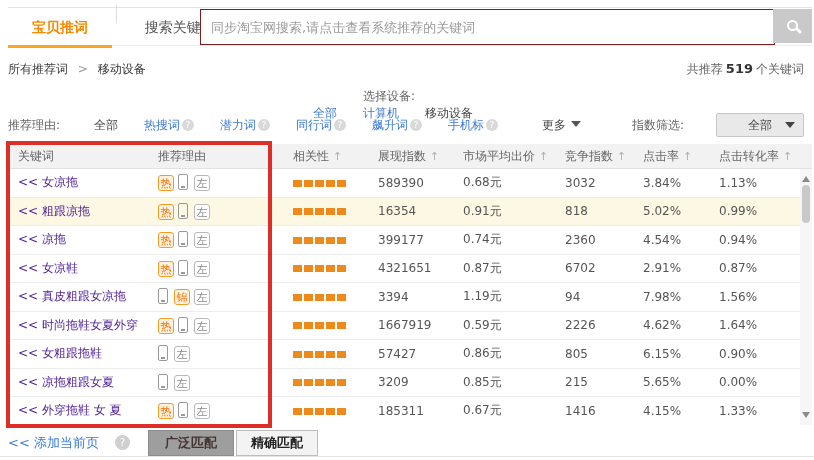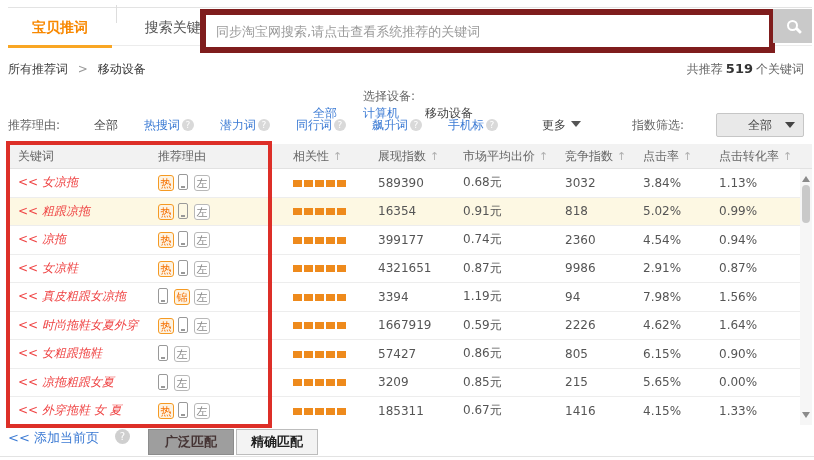--- a/index.html
+++ b/index.html
@@ -8,21 +8,21 @@
     position: relative; width: 814px; height: 460px; background: #fff;
     font-family: "DejaVu Sans", "Liberation Sans", sans-serif;
     font-size: 12px; color: #666; overflow: hidden;
   }
   
   .tabbar { position: absolute; left: 8px; right: 2px; top: 7px; height: 39px; border-top: 1px solid #e3e3e3; border-bottom: 1px solid #ececec; }
   .tab { position: relative; display: inline-block; height: 38px; line-height: 38px; padding: 0 24px; font-size: 14px; color: #555; cursor: pointer; vertical-align: top; }
   .tab.active { color: #f88800; font-weight: bold; }
   .tab.active::after { content: ""; position: absolute; left: 0; right: 0; bottom: -2px; height: 3px; background: #f9a623; }
   .tab-sep { display: inline-block; width: 1px; height: 18px; background: #ddd; vertical-align: middle; margin-top: -4px; }
-  .search-input { position: absolute; left: 192px; top: 1px; width: 575px; height: 44px; border: 6px solid #7f1d1d; padding: 0 10px; font-size: 13px; color: #333; outline: none; font-family: inherit; }
+  .search-input { position: absolute; left: 192px; top: 1px; width: 575px; height: 36px; border: 1px solid #7f1d1d; padding: 0 10px; font-size: 13px; color: #333; outline: none; font-family: inherit; }
   .search-input::placeholder { color: #9a9a9a; }
   .search-btn { position: absolute; right: 0; top: 1px; width: 39px; height: 34px; background: #c9c9c9; border: none; cursor: pointer; }
   .mag { position: relative; display: inline-block; width: 11px; height: 11px; border: 2px solid #fff; border-radius: 50%; }
   .mag::after { content: ""; position: absolute; width: 3px; height: 7px; background: #fff; transform: rotate(-45deg); right: -4px; bottom: -5px; border-radius: 1px; }
   
   .crumb-row { position: absolute; left: 8px; right: 10px; top: 58px; height: 22px; display: flex; justify-content: space-between; align-items: center; }
   .crumb-root { color: #404040; } .crumb-sep { margin: 0 6px; color: #999; } .crumb-cur { color: #333; }
   .summary { color: #666; } .summary b { color: #333; font-size: 13px; margin: 0 3px; }
   
   .filter-row { position: absolute; left: 8px; right: 10px; display: flex; align-items: center; }
@@ -46,36 +46,36 @@
   .tr.highlight { background: #fdf8e3; }
   .col-0 { width: 150px; padding-left: 10px; }
   .col-1 { width: 135px; }
   .col-2 { width: 85px; }
   .col-3 { width: 85px; }
   .col-4 { width: 102px; }
   .col-5 { width: 78px; }
   .col-6 { width: 76px; }
   .col-7 { flex: 1; }
   .sort-arrow { color: #b0b0b0; margin-left: 4px; font-size: 11px; }
-  .kw-link { color: #ef4444; cursor: pointer; white-space: nowrap; font-style: italic; }
+  .kw-link { color: #4c1d95; cursor: pointer; white-space: nowrap; }
   .cell-num { color: #555; }
   .badge { display: inline-block; min-width: 16px; height: 16px; line-height: 15px; text-align: center; border-radius: 3px; font-size: 11px; margin-right: 4px; padding: 0 1px; }
   .badge-hot { border: 1px solid #f59a23; color: #f57000; background: #fdf3e3; }
   .badge-left { border: 1px solid #b8b8b8; color: #8a8a8a; background: #fff; }
   .badge-phone { display: inline-block; width: 10px; height: 16px; border: 1px solid #999; border-radius: 2px; margin-right: 6px; position: relative; vertical-align: -3px; }
   .badge-phone::after { content: ""; position: absolute; bottom: 1px; left: 50%; margin-left: -2px; width: 4px; height: 2px; background: #999; }
   .bar-seg { display: inline-block; width: 9px; height: 7px; background: #ee8a1c; margin-right: 2px; }
   
   .scrollbar { position: absolute; right: 0; top: 25px; width: 12px; height: 256px; background: #f6f6f6; }
   .sb-arrow { position: absolute; left: 2px; width: 0; height: 0; border: 4px solid transparent; }
   .sb-up { top: 3px; border-bottom: 6px solid #8a8a8a; }
   .sb-down { bottom: 3px; border-top: 6px solid #8a8a8a; }
   .sb-thumb { position: absolute; left: 2px; top: 16px; width: 8px; height: 38px; background: #c9c9c9; border-radius: 4px; }
   
-  .footer { position: absolute; left: 8px; top: 429px; height: 27px; display: flex; align-items: flex-start; }
+  .footer { position: absolute; left: 8px; top: 429px; height: 27px; display: flex; align-items: center; }
   .add-link { color: #3c7bd4; cursor: pointer; font-size: 13px; }
   .q-icon { display: inline-block; width: 15px; height: 15px; line-height: 15px; border-radius: 50%; background: #cfcfcf; color: #fff; text-align: center; font-size: 10px; margin: 0 18px 0 16px; }
   .btn-broad { height: 26px; padding: 0 16px; background: #9e9e9e; border: 1px solid #8c8c8c; color: #433; font-weight: bold; font-size: 13px; cursor: pointer; }
   .btn-exact { height: 26px; padding: 0 14px; background: #f3f3f3; border: 1px solid #bdbdbd; color: #222; font-weight: bold; font-size: 13px; cursor: pointer; margin-left: 2px; }
   .bottom-line { position: absolute; left: 0; right: 0; top: 456px; border-top: 1px solid #e3e3e3; }
   
   .red-box { position: absolute; left: 6px; top: 141px; width: 266px; height: 287px; border: 4px solid #dd2f28; pointer-events: none; z-index: 9; }
 </style>
 </head>
 <body>
@@ -157,21 +157,21 @@
     <span class="col-5 cell-num">2360</span>
     <span class="col-6 cell-num">4.54%</span>
     <span class="col-7 cell-num">0.94%</span>
   </div>
         <div class="tr">
     <span class="col-0"><a class="kw-link">&lt;&lt; 女凉鞋</a></span>
     <span class="col-1"><span class="badge badge-hot">热</span><span class="badge-phone"></span><span class="badge badge-left">左</span></span>
     <span class="col-2"><span class="bar-seg"></span><span class="bar-seg"></span><span class="bar-seg"></span><span class="bar-seg"></span><span class="bar-seg"></span></span>
     <span class="col-3 cell-num">4321651</span>
     <span class="col-4 cell-num">0.87元</span>
-    <span class="col-5 cell-num">9986</span>
+    <span class="col-5 cell-num">6702</span>
     <span class="col-6 cell-num">2.91%</span>
     <span class="col-7 cell-num">0.87%</span>
   </div>
         <div class="tr">
     <span class="col-0"><a class="kw-link">&lt;&lt; 真皮粗跟女凉拖</a></span>
     <span class="col-1"><span class="badge-phone"></span><span class="badge badge-hot">锦</span><span class="badge badge-left">左</span></span>
     <span class="col-2"><span class="bar-seg"></span><span class="bar-seg"></span><span class="bar-seg"></span><span class="bar-seg"></span><span class="bar-seg"></span></span>
     <span class="col-3 cell-num">3394</span>
     <span class="col-4 cell-num">1.19元</span>
     <span class="col-5 cell-num">94</span>

